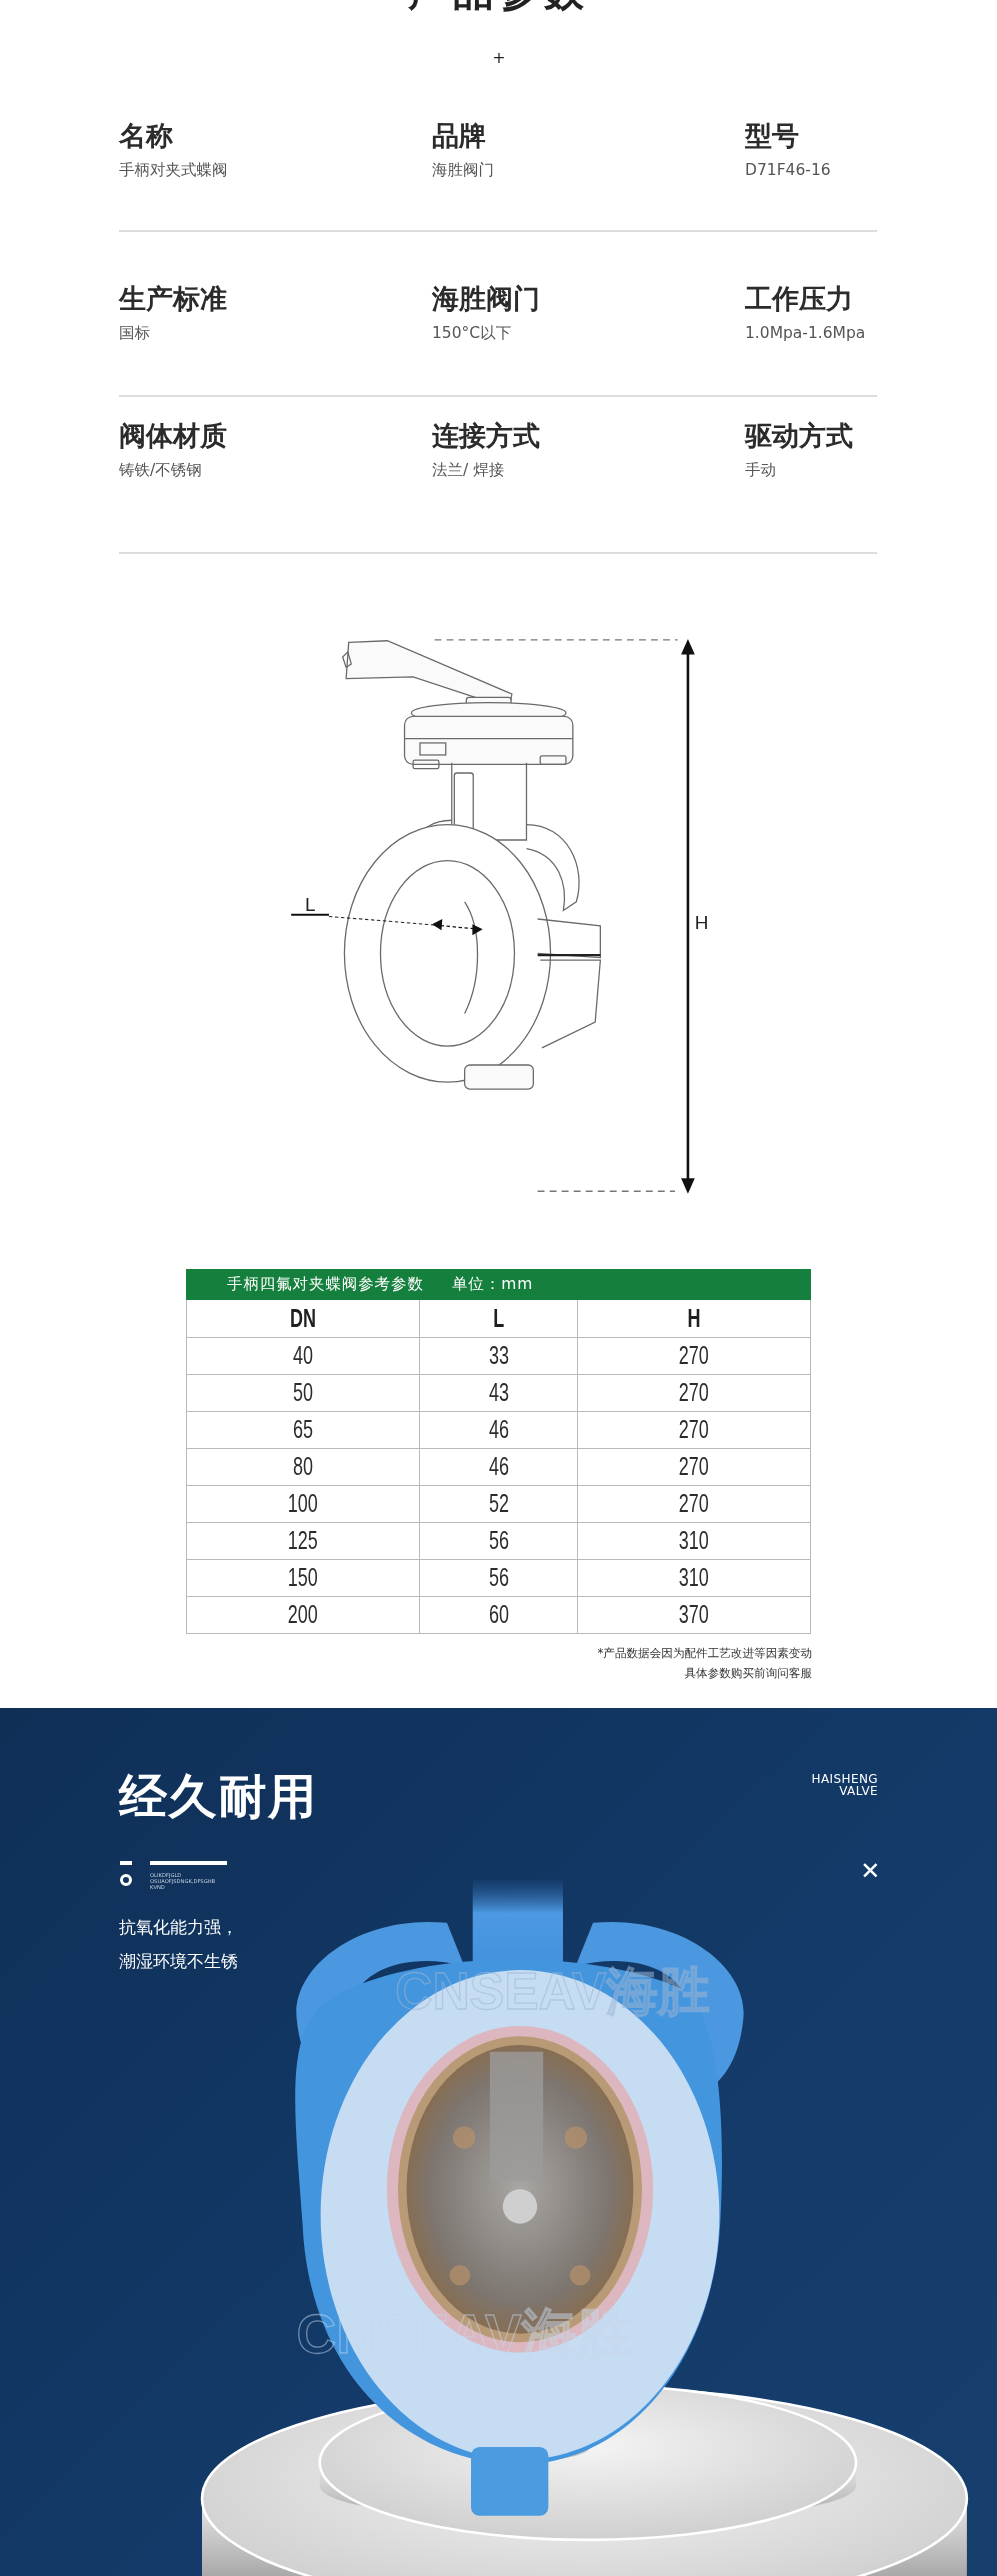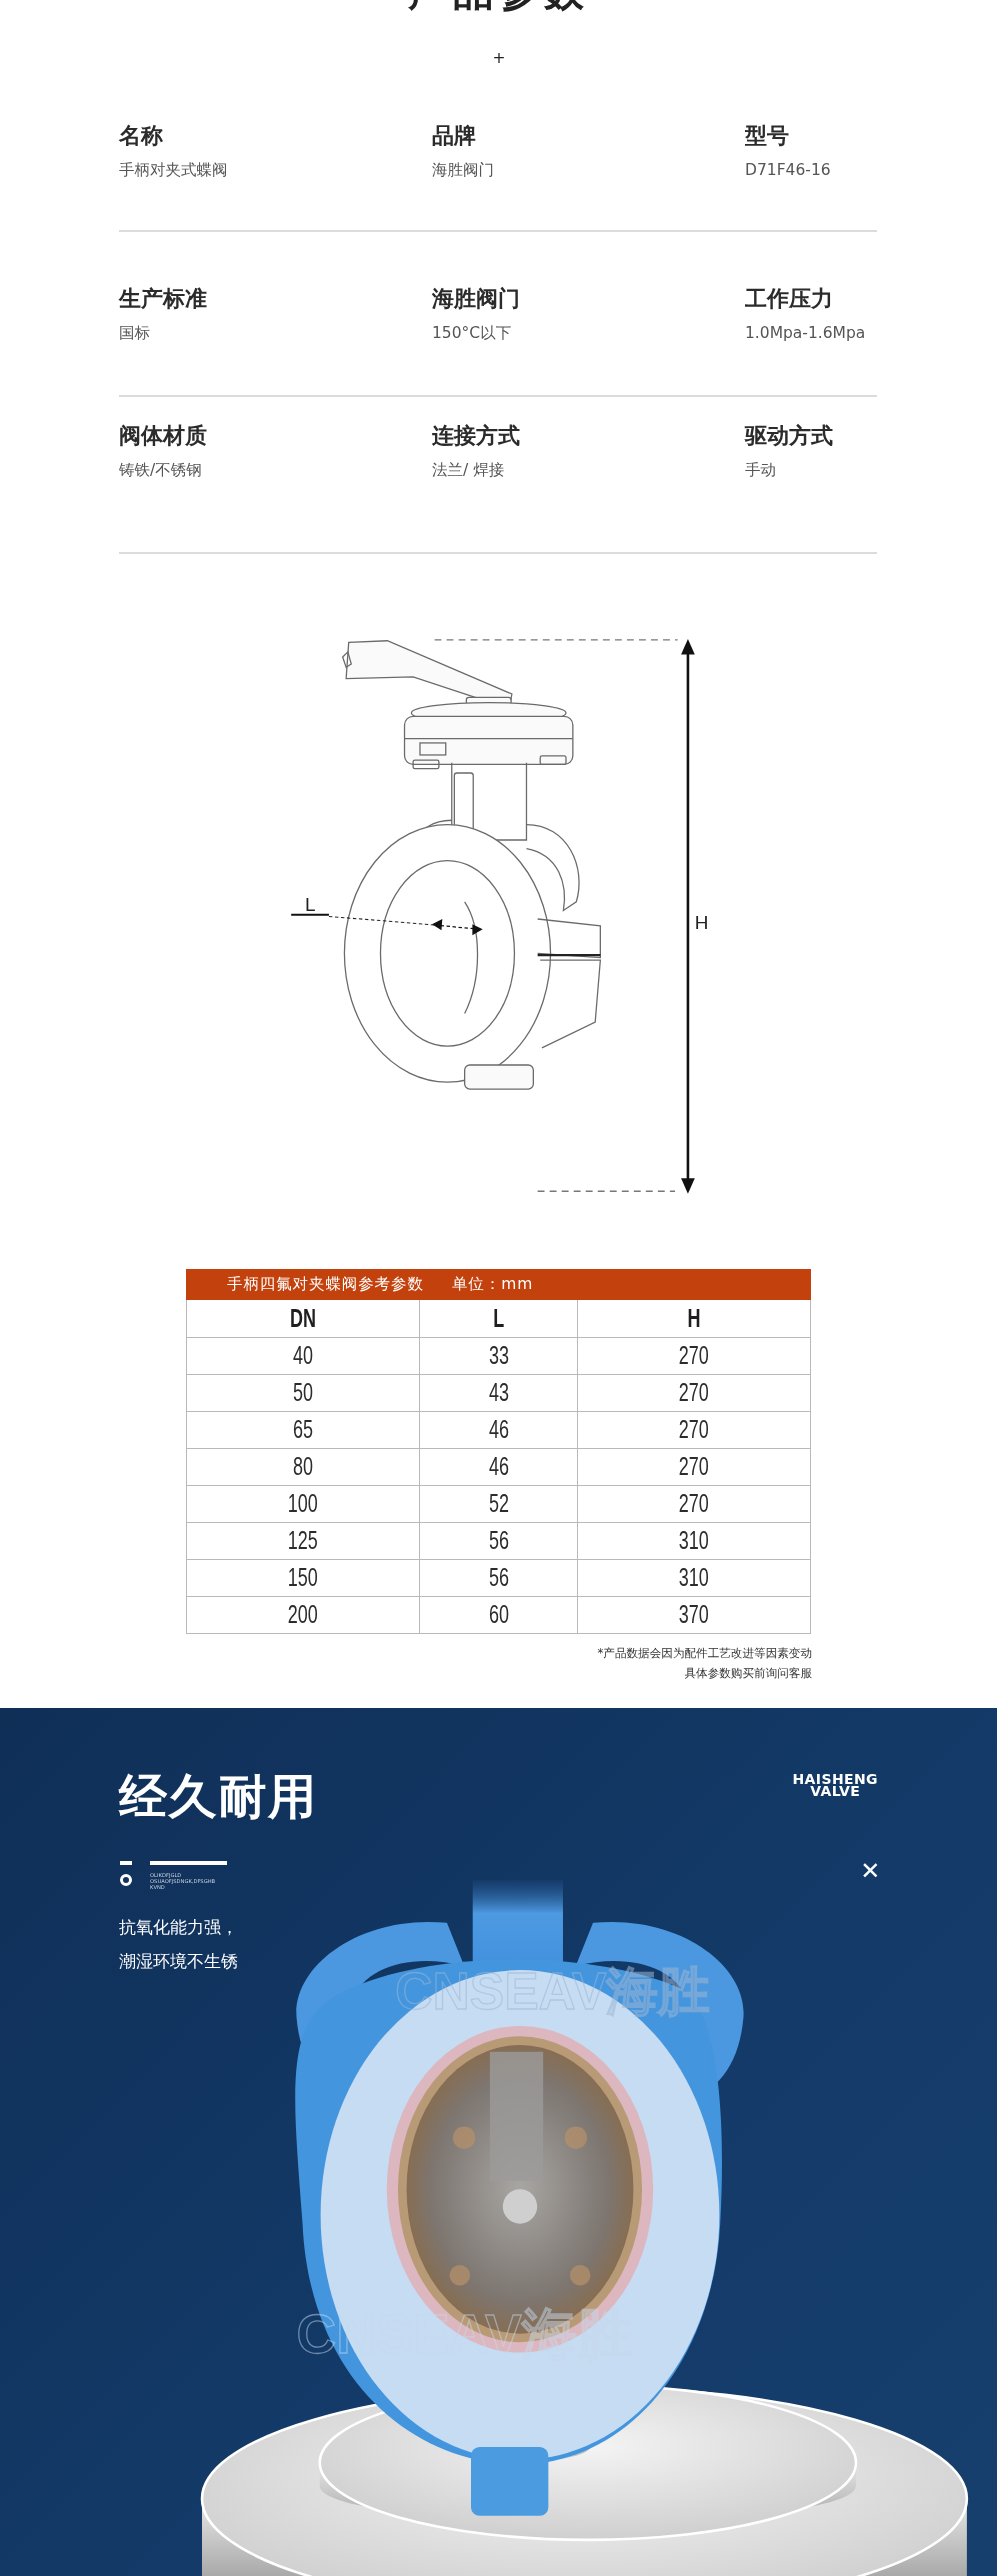--- a/index.html
+++ b/index.html
@@ -5,49 +5,49 @@
   * { box-sizing: border-box; margin: 0; padding: 0; }
   html, body { width: 997px; background: #ffffff; }
   body { font-family: "DejaVu Sans", "Liberation Sans", sans-serif; color: #333; position: relative; height: 2576px; overflow: hidden; }
 
   
   .top-title { position: absolute; top: -29px; left: 0; width: 997px; text-align: center; font-size: 40px; font-weight: bold; color: #222; letter-spacing: 5.2px; line-height: 40px; }
   .plus { position: absolute; top: 48px; left: 492px; width: 13.8px; text-align: center; font-size: 15.5px; color: #222; line-height: 20.6px; }
 
   .spec-row { position: absolute; left: 119px; width: 758px; height: 103px; }
   .spec-cell { position: absolute; top: 0; }
-  .spec-label { font-size: 22px; font-weight: bold; color: #2b2b2b; line-height: 27.5px; }
+  .spec-label { font-size: 27px; font-weight: bold; color: #2b2b2b; line-height: 27.5px; }
   .spec-value { font-size: 15.5px; color: #555; margin-top: 10.3px; line-height: 20.6px; }
   .spec-divider { position: absolute; left: 119px; width: 758px; height: 1.7px; background: #dcdcdc; }
 
   
   .diagram { position: absolute; left: 284px; top: 627px; width: 430px; height: 584px; }
   .diagram svg { width: 100%; height: 100%; }
 
   
   .spec-table { position: absolute; left: 186px; top: 1269px; width: 625px; border-collapse: collapse; }
-  .table-caption { background: #c2410c; color: #fff; height: 31px; line-height: 31px; font-size: 15.5px; padding-left: 41px; letter-spacing: 0.9px; }
+  .table-caption { background: #15803d; color: #fff; height: 31px; line-height: 31px; font-size: 15.5px; padding-left: 41px; letter-spacing: 0.9px; }
   .table-caption span.unit { margin-left: 22.3px; }
   table.grid { width: 625px; border-collapse: collapse; }
   table.grid th, table.grid td { border: 1.7px solid #b9b9b9; text-align: center; height: 37px; font-family: "Liberation Sans", "DejaVu Sans", sans-serif; font-size: 25px; color: #2c2c2c; font-weight: normal; transform-origin: center; }
   table.grid th { font-weight: bold; color: #1f1f1f; }
   table.grid th span, table.grid td span { display: inline-block; transform: scaleX(0.72); }
   table.grid tr:first-child th { border-top: none; }
 
   .footnote { position: absolute; top: 1643px; right: 185px; text-align: right; font-size: 11.6px; color: #333; line-height: 20px; }
 
   
   .dark { position: absolute; left: 0; top: 1708px; width: 997px; height: 868px; background: linear-gradient(135deg, #0f2f57 0%, #133a68 55%, #173f6d 100%); overflow: hidden; }
   .dark-title { position: absolute; left: 119px; top: 56px; font-size: 48px; font-weight: bold; color: #fff; letter-spacing: 1.7px; line-height: 65px; }
   .dash-short { position: absolute; left: 120px; top: 153px; width: 12px; height: 4.3px; background: #fff; }
   .dash-long { position: absolute; left: 150px; top: 153px; width: 77px; height: 4.3px; background: #fff; }
   .ring { position: absolute; left: 120px; top: 166px; width: 12px; height: 12px; border: 3.4px solid #fff; border-radius: 50%; }
   .tiny-text { position: absolute; left: 150px; top: 164px; font-size: 5.2px; line-height: 6px; color: #c9d3e0; width: 69px; }
   .dark-desc { position: absolute; left: 119px; top: 202px; font-size: 17px; line-height: 34px; color: #fff; }
-  .brand-small { position: absolute; right: 119px; top: 65px; text-align: center; font-size: 14px; font-weight: bold; line-height: 12px; color: #fff; letter-spacing: 0.4px; }
+  .brand-small { position: absolute; right: 119px; top: 65px; text-align: right; font-size: 12px; font-weight: normal; line-height: 12px; color: #fff; letter-spacing: 0.4px; }
   .close-x { position: absolute; left: 860px; top: 153px; width: 20.6px; height: 20.6px; color: #fff; font-size: 24px; line-height: 20.6px; text-align: center; }
 
   .product { position: absolute; left: 0; top: 0; width: 997px; height: 868px; }
   .product svg { width: 100%; height: 100%; }
 </style>
 </head>
 <body>
 
 <div class="top-title">产品参数</div>
 <div class="plus">+</div>

